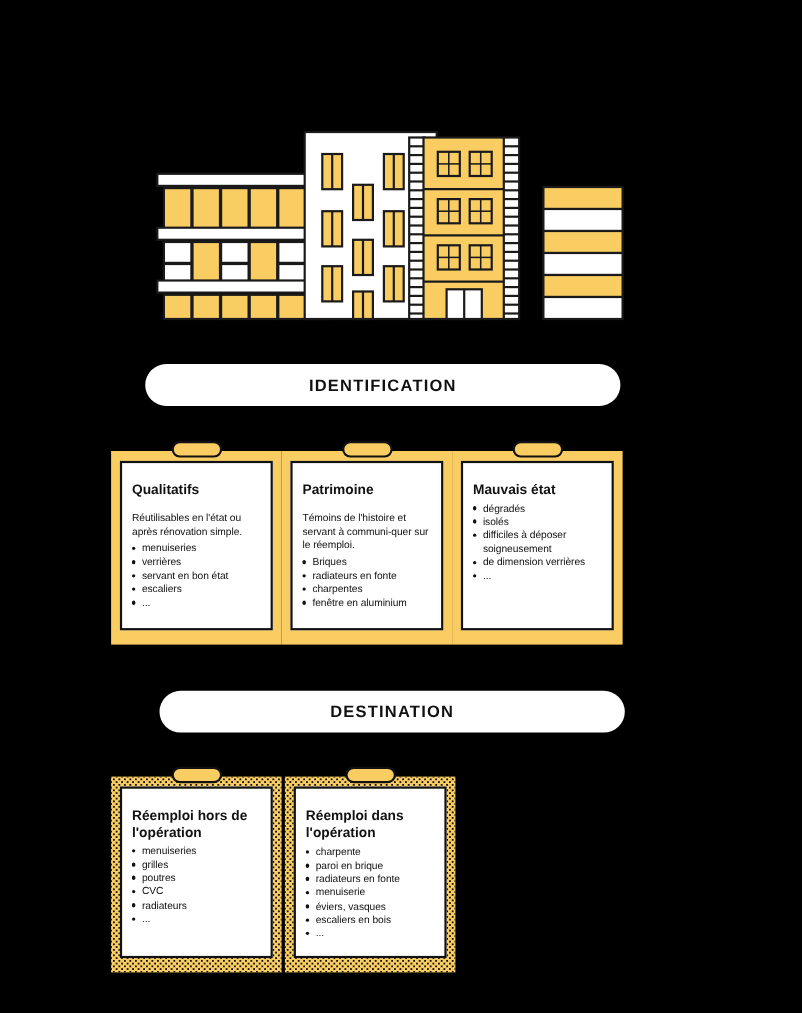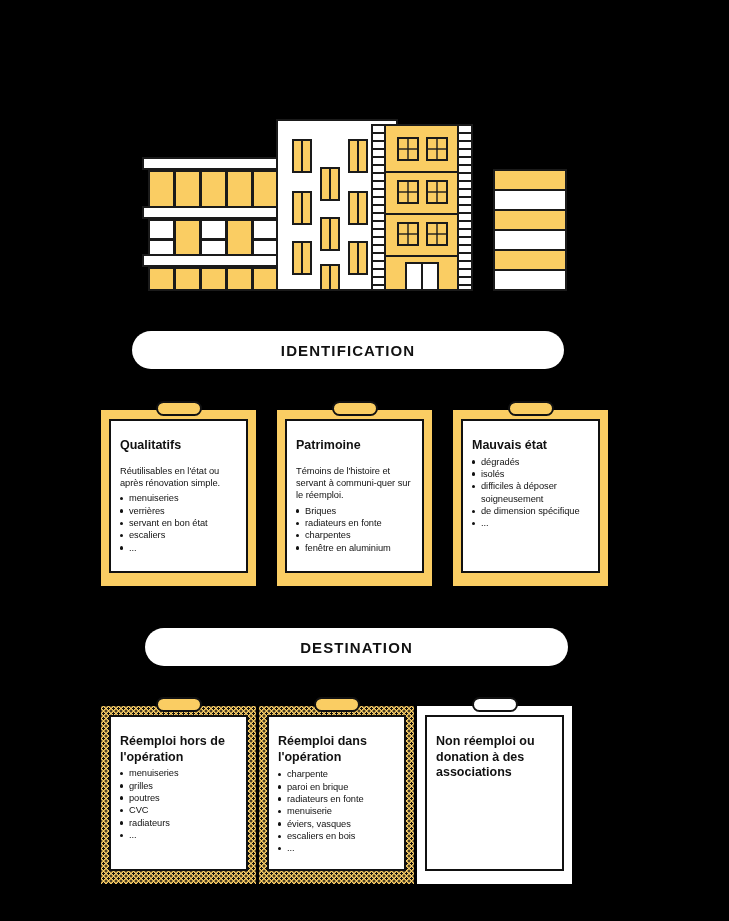--- a/index.html
+++ b/index.html
@@ -54,21 +54,20 @@
   
   .card-row {
     position: absolute;
     display: flex;
   }
   #row-identification {
     left: 101px;
     top: 410px;
     width: 527px;
     height: 176px;
-    gap: 21px;
   }
   #row-destination {
     left: 101px;
     top: 706px;
     width: 527px;
     height: 178px;
     gap: 3px;
   }
 
   
@@ -362,21 +361,21 @@
   </div>
 
   <div class="card yellow">
     <div class="card-clip"></div>
     <div class="card-sheet">
       <div class="card-title">Mauvais état</div>
       <ul class="card-list spaced">
         <li>dégradés</li>
         <li>isolés</li>
         <li>difficiles à déposer soigneusement</li>
-        <li>de dimension spécifique</li>
+        <li>de dimension verrières</li>
         <li>...</li>
       </ul>
     </div>
   </div>
 </div>
 
 <div class="banner" id="banner-destination">
   <span>DESTINATION</span>
 </div>
 
@@ -406,19 +405,13 @@
         <li>paroi en brique</li>
         <li>radiateurs en fonte</li>
         <li>menuiserie</li>
         <li>éviers, vasques</li>
         <li>escaliers en bois</li>
         <li>...</li>
       </ul>
     </div>
   </div>
 
-  <div class="card plain">
-    <div class="card-clip"></div>
-    <div class="card-sheet">
-      <div class="card-title">Non réemploi ou donation à des associations</div>
-    </div>
-  </div>
 </div>
 
 </body></html>

